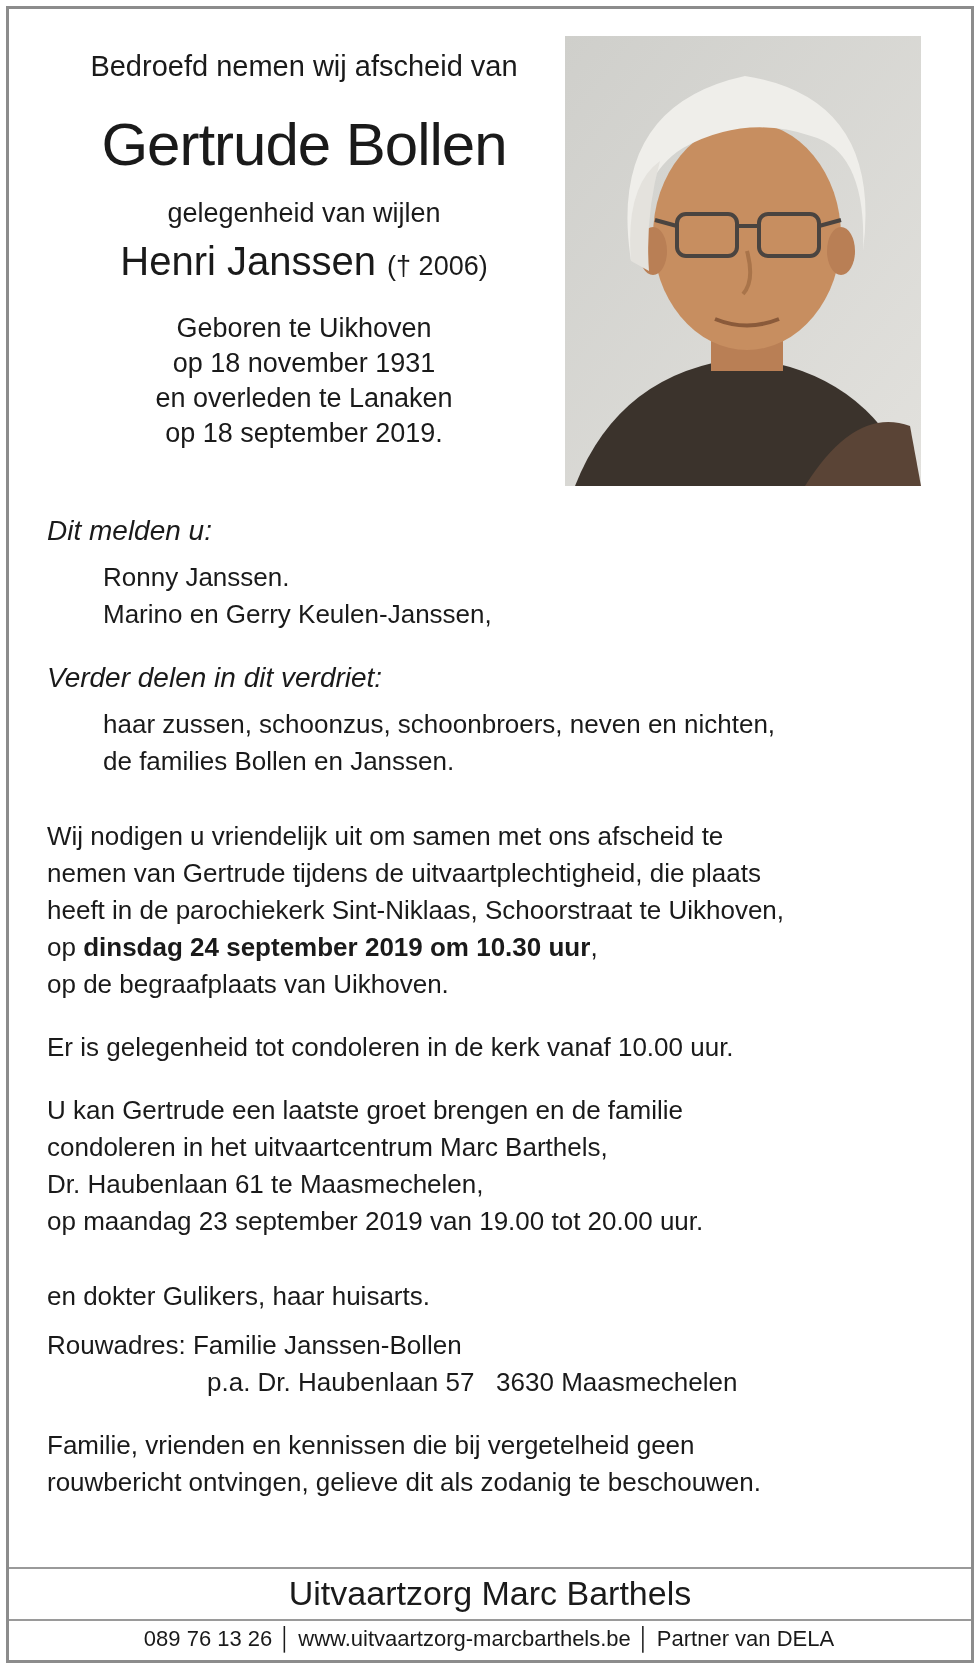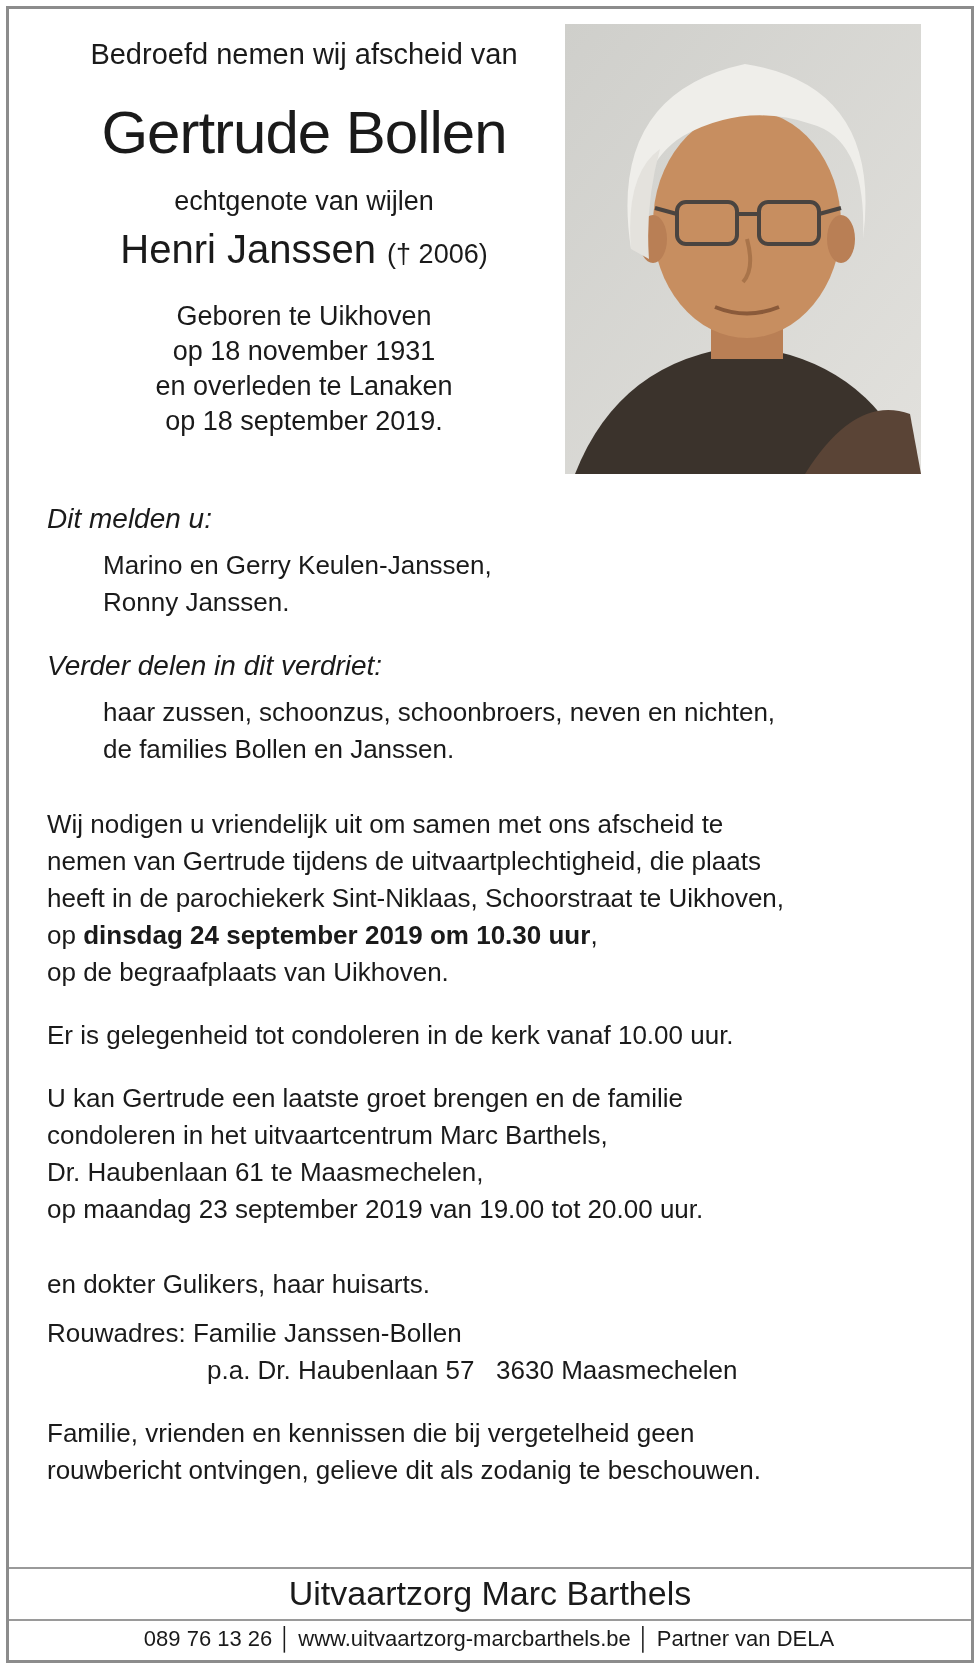--- a/index.html
+++ b/index.html
@@ -20,21 +20,21 @@
     height: 1657px;
     border: 3px solid #8c8c8c;
     display: flex;
     flex-direction: column;
     overflow: hidden;
     background: #ffffff;
   }
   
   .header {
     display: flex;
-    padding: 15px 50px 0 34px;
+    padding: 27px 50px 0 34px;
   }
   .header-left {
     flex: 1;
     text-align: center;
     padding-top: 8px;
   }
   .intro-line {
     font-size: 29px;
     margin-top: 6px;
   }
@@ -117,21 +117,21 @@
 </style>
 </head>
 <body>
 
 <div class="page">
 
   <div class="header">
     <div class="header-left">
       <div class="intro-line">Bedroefd nemen wij afscheid van</div>
       <div class="deceased-name">Gertrude Bollen</div>
-      <div class="relation-line">echtgenote van wijlen</div>
+      <div class="relation-line">gelegenheid van wijlen</div>
       <div class="spouse-line">
         <span>Henri Janssen</span>
         <span class="spouse-note">(† 2006)</span>
       </div>
       <div class="life-lines">
         <div class="life-line">Geboren te Uikhoven</div>
         <div class="life-line">op 18 november 1931</div>
         <div class="life-line">en overleden te Lanaken</div>
         <div class="life-line">op 18 september 2019.</div>
       </div>
@@ -169,22 +169,22 @@
         <path d="M182 215 Q190 245 178 258" stroke="#a9744a" stroke-width="4" fill="none"></path>
         <path d="M150 283 Q182 296 214 283" stroke="#8a5a3a" stroke-width="4" fill="none"></path>
       </svg>
     </div>
   </div>
 
   <div class="content">
 
     <div class="italic-heading">Dit melden u:</div>
     <div class="indent-block">
+      <div>Ronny Janssen.</div>
       <div>Marino en Gerry Keulen-Janssen,</div>
-      <div>Ronny Janssen.</div>
     </div>
 
     <div class="italic-heading">Verder delen in dit verdriet:</div>
     <div class="indent-block">
       <div>haar zussen, schoonzus, schoonbroers, neven en nichten,</div>
       <div>de families Bollen en Janssen.</div>
     </div>
 
     <div class="centered-block mt-lg">
       <div>Wij nodigen u vriendelijk uit om samen met ons afscheid te</div>

